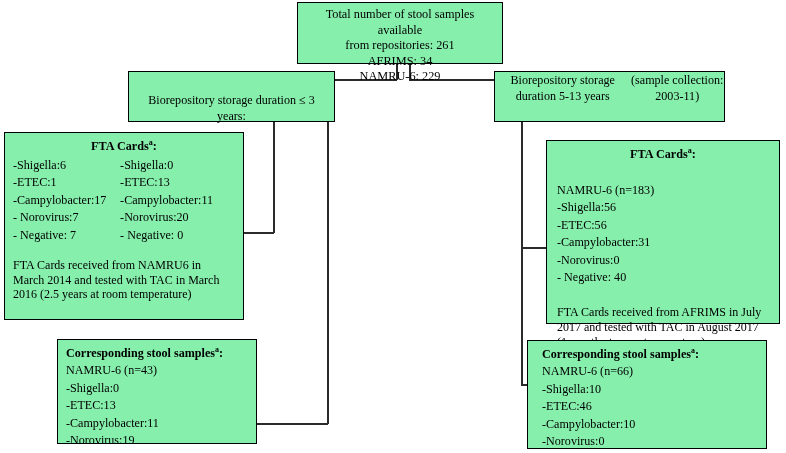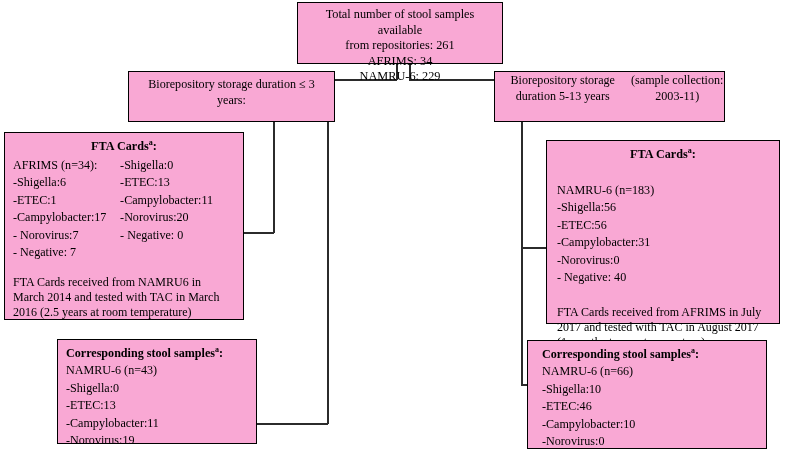--- a/index.html
+++ b/index.html
@@ -15,21 +15,21 @@
     background: #ffffff;
     font-family: "Liberation Serif", "DejaVu Serif", serif;
     color: #000000;
     overflow: hidden;
   }
 
   .box {
     position: absolute;
     box-sizing: border-box;
     border: 1.4px solid #000000;
-    background: #f9a8d4;
+    background: #86efac;
     z-index: 5;
   }
 
   .line {
     position: absolute;
     background: #2b2b2b;
     z-index: 2;
   }
   .vline { width: 1.6px; }
   .hline { height: 1.6px; }
@@ -69,21 +69,21 @@
   
   #box-total {
     left: 297px; top: 2px; width: 206px; height: 62px;
     padding-top: 4px;
   }
   #box-total .t-title { padding: 0 4px; }
 
   
   #box-branch-left {
     left: 128px; top: 71px; width: 207px; height: 51px;
-    padding-top: 4px;
+    padding-top: 20px;
   }
   #box-branch-right {
     left: 494px; top: 71px; width: 231px; height: 51px;
     display: flex; flex-direction: row; justify-content: center;
   }
 
   
   #box-fta-left {
     left: 4px; top: 132px; width: 240px; height: 188px;
     padding: 6px 8px 0 8px;
@@ -153,21 +153,20 @@
     <div class="t-branch ctr">Biorepository storage duration 5-13 years</div>
     <div class="t-branch ctr">(sample collection: 2003-11)</div>
   </div>
 
   <div class="box" id="box-fta-left">
     <div class="hdr">
       <span>FTA Cards</span><sup>a</sup><span>:</span>
     </div>
     <div class="cols">
       <div class="col-a">
-        <div class="row lft">AFRIMS (n=34):</div>
         <div class="row lft">-Shigella:6</div>
         <div class="row lft">-ETEC:1</div>
         <div class="row lft">-Campylobacter:17</div>
         <div class="row lft">- Norovirus:7</div>
         <div class="row lft">- Negative: 7</div>
       </div>
       <div class="col-b">
         <div class="row lft">-Shigella:0</div>
         <div class="row lft">-ETEC:13</div>
         <div class="row lft"> -Campylobacter:11</div>

